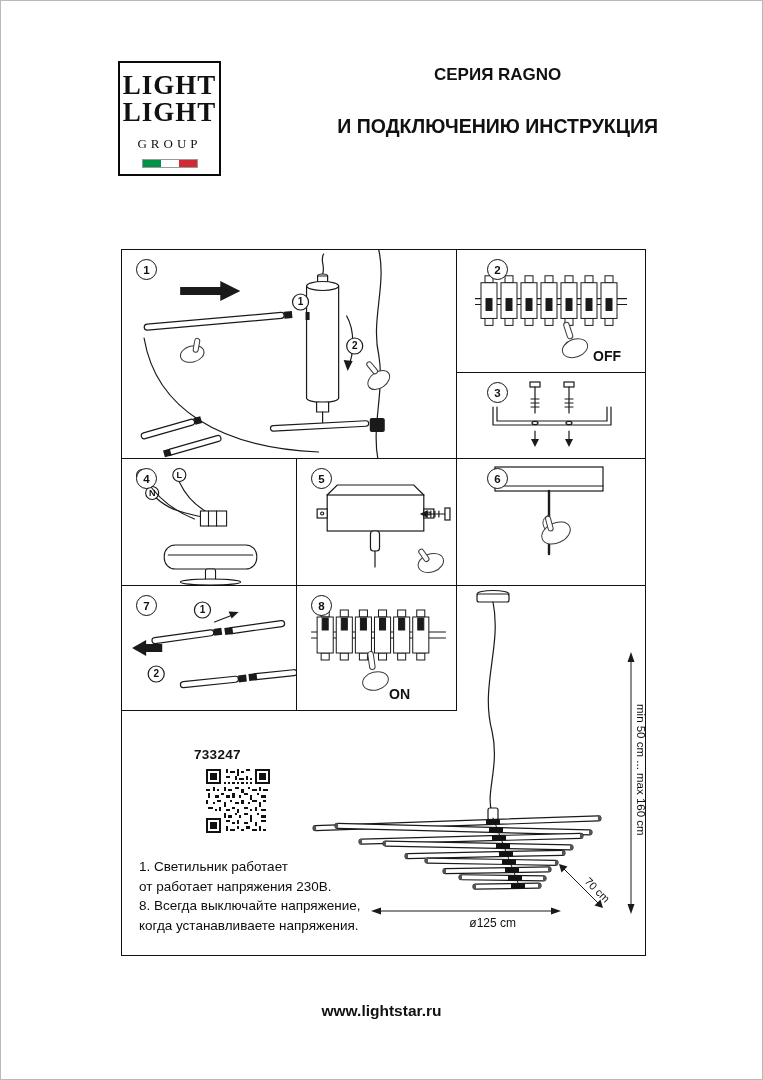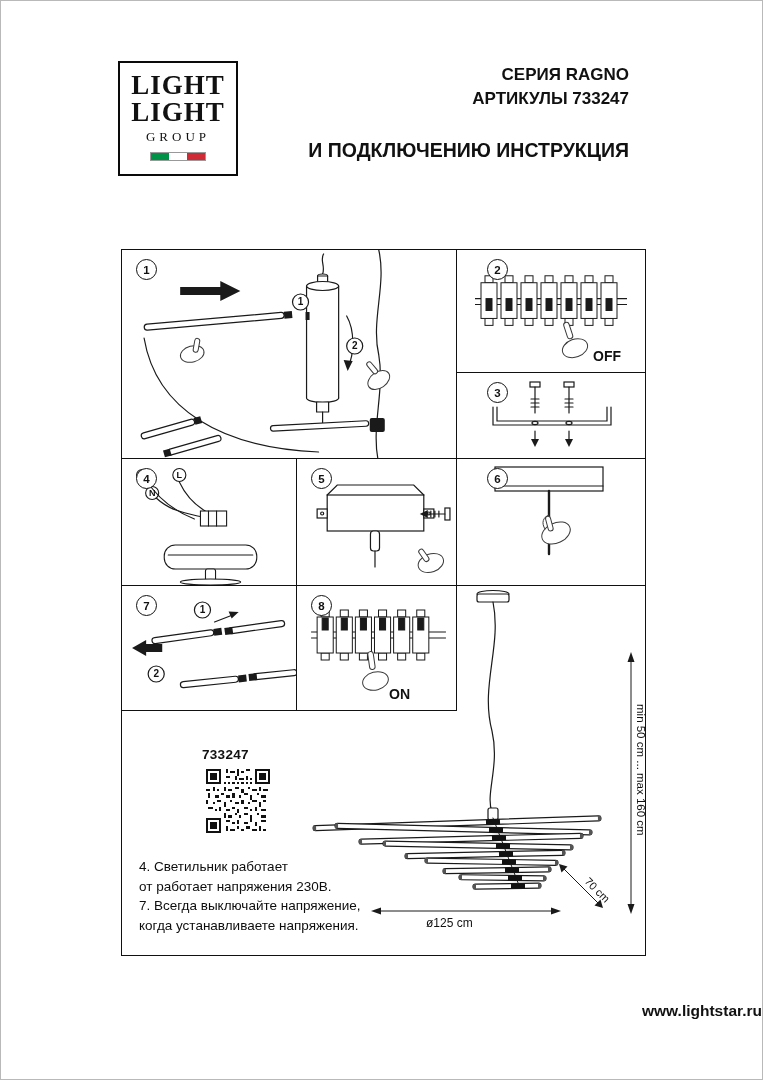--- a/index.html
+++ b/index.html
@@ -1,28 +1,28 @@
 <!DOCTYPE html>
 <html><head>
 <meta charset="utf-8">
 <style>
   *{box-sizing:border-box;margin:0;padding:0}
   html,body{background:#fff}
   .page{position:relative;width:763px;height:1080px;background:#fff;border:1px solid #b9b9b9;
         font-family:"Liberation Sans",sans-serif;color:#111;overflow:hidden}
 
   
-  .logo-box{position:absolute;left:117px;top:60px;width:120px;height:115px;border:2px solid #0a0a0a;
+  .logo-box{position:absolute;left:117px;top:60px;width:103px;height:115px;border:2px solid #0a0a0a;
             text-align:center;padding-top:9px}
   .logo-word{font-family:"Liberation Serif",serif;font-weight:700;font-size:27px;line-height:27px;letter-spacing:1px}
-  .logo-group{font-family:"Liberation Serif",serif;font-size:13px;letter-spacing:4px;margin-top:3px}
+  .logo-group{font-family:"Liberation Serif",serif;font-size:13px;letter-spacing:4px;margin-top:10px}
   .logo-flag{width:56px;height:9px;margin:7px auto 0;display:flex;border:1px solid #999}
   .f-green{flex:1;background:#009246}.f-white{flex:1;background:#fff}.f-red{flex:1;background:#ce2b37}
 
-  .header-right{position:absolute;top:62px;right:133px;text-align:right}
+  .header-right{position:absolute;top:62px;right:104px;text-align:center}
   .hr-series,.hr-articles{font-size:17px;font-weight:700;line-height:24px}
   .hr-title{margin-top:26px;font-size:19.5px;font-weight:700;line-height:26px}
 
   
   .grid{position:absolute;left:120px;top:248px;width:525px;height:707px;border:1px solid #111;
         display:grid;grid-template-columns:175px 160px 1fr;grid-template-rows:123px 86px 127px 125px 1fr}
   .cell{position:relative}
   .br{border-right:1px solid #111}.bb{border-bottom:1px solid #111}
   .c1{grid-column:1/3;grid-row:1/3}.c2{grid-column:3;grid-row:1}.c3{grid-column:3;grid-row:2}
   .c4{grid-column:1;grid-row:3}.c5{grid-column:2;grid-row:3}.c6{grid-column:3;grid-row:3}
@@ -30,50 +30,49 @@
   .c9{grid-column:3;grid-row:4/6}.c10{grid-column:1/3;grid-row:5}
 
   .badge{position:absolute;left:14px;top:9px;width:21px;height:21px;border:1.4px solid #111;border-radius:50%;
          display:flex;align-items:center;justify-content:center;font-size:11.5px;font-weight:700;background:#fff;z-index:2}
   .c2 .badge,.c3 .badge,.c6 .badge{left:30px}
 
   svg.ill{position:absolute;inset:0;width:100%;height:100%;display:block}
   svg text{font-family:"Liberation Sans",sans-serif}
 
   
-  .article-no{position:absolute;left:80px;top:36px;font-size:13.5px;font-weight:700;letter-spacing:.3px}
+  .article-no{position:absolute;left:72px;top:36px;font-size:13.5px;font-weight:700;letter-spacing:.3px}
   .qr{position:absolute;left:84px;top:58px;width:64px;height:64px}
   .notes{position:absolute;left:17px;top:146px;font-size:13.5px;line-height:19.5px;color:#0d0d0d}
 
   .chand{position:absolute;left:300px;top:585px;width:345px;height:370px;pointer-events:none}
   .dim-h{position:absolute;left:634px;top:703px;writing-mode:vertical-rl;font-size:11.5px;white-space:nowrap}
   .dim-70{position:absolute;left:590px;top:874px;font-size:11px;transform:rotate(45deg);transform-origin:left top;white-space:nowrap}
-  .dim-d{position:absolute;left:425px;top:915px;width:90px;text-align:left;font-size:12px}
-
-  .site{position:absolute;left:0;right:0;top:1001px;text-align:right;font-size:15.5px;font-weight:700}
+  .dim-d{position:absolute;left:425px;top:915px;width:90px;text-align:right;font-size:12px}
+
+  .site{position:absolute;left:0;right:0;top:1001px;text-align:center;font-size:15.5px;font-weight:700}
 </style>
 </head>
 <body>
 
 <div class="page">
 
   <div class="logo-box">
     <div class="logo-word">LIGHT</div>
     <div class="logo-word">LIGHT</div>
     <div class="logo-group">GROUP</div>
     <div class="logo-flag">
       <span class="f-green"></span>
         <span class="f-white"></span>
         <span class="f-red"></span>
     </div>
   </div>
 
   <div class="header-right">
     <div class="hr-series">СЕРИЯ RAGNO</div>
-    <div class="hr-articles">АРТИКУЛЫ 733247</div>
     <div class="hr-title">
       <div>И ПОДКЛЮЧЕНИЮ ИНСТРУКЦИЯ</div>
     </div>
   </div>
 
   <div class="grid">
 
     <div class="cell c1 br bb">
       <div class="badge">1</div>
       <svg class="ill" viewBox="0 0 333 208" preserveAspectRatio="none">
@@ -314,23 +313,23 @@
                    M0 9h2v1H0z M3 8h1v2H3z M5 9h1v1H5z M8 8h1v2H8z M10 9h2v1h-2z M13 8h2v1h-2z M16 9h1v2h-1z M19 8h1v1h-1z M21 9h2v1h-2z M24 8h1v2h-1z M26 9h2v1h-2z
                    M1 11h1v2H1z M4 12h2v1H4z M7 11h1v1H7z M9 12h2v1H9z M12 11h1v2h-1z M15 12h1v1h-1z M17 11h2v1h-2z M20 12h1v2h-1z M23 11h1v1h-1z M25 12h2v1h-2z
                    M0 14h1v2H0z M3 15h1v1H3z M5 14h2v1H5z M8 15h1v2H8z M11 14h1v1h-1z M13 15h2v1h-2z M16 14h1v2h-1z M19 15h1v1h-1z M21 14h2v1h-2z M24 15h1v2h-1z M26 14h1v1h-1z
                    M1 17h2v1H1z M4 18h1v1H4z M6 17h1v2H6z M9 18h2v1H9z M12 17h1v1h-1z M14 18h1v2h-1z M17 17h2v1h-2z M20 18h1v1h-1z M22 17h1v2h-1z M25 18h2v1h-2z
                    M8 20h1v2H8z M10 21h2v1h-2z M13 20h1v1h-1z M15 21h1v1h-1z M17 20h2v1h-2z M20 21h1v2h-1z M23 20h1v1h-1z M25 21h2v1h-2z
                    M9 23h2v1H9z M12 24h1v1h-1z M14 23h1v2h-1z M17 24h2v1h-2z M20 23h1v1h-1z M22 24h1v2h-1z M25 23h2v1h-2z
                    M9 26h1v2H9z M11 27h2v1h-2z M14 26h1v1h-1z M16 27h1v1h-1z M18 26h2v1h-2z M21 27h2v1h-2z M24 26h1v2h-1z M26 27h1v1h-1z"></path>
         </g>
       </svg>
       <div class="notes">
-        <div>4. Светильник работает</div>
+        <div>1. Светильник работает</div>
         <div>от работает напряжения 230В.</div>
-        <div>7. Всегда выключайте напряжение,</div>
+        <div>8. Всегда выключайте напряжение,</div>
         <div>когда устанавливаете напряжения.</div>
       </div>
     </div>
   </div>
 
   <svg class="chand" viewBox="0 0 345 370">
     <g fill="none" stroke="#1a1a1a" stroke-width="1.2" stroke-linecap="round">
       <ellipse cx="192" cy="8" rx="16" ry="3.5" fill="#fff"></ellipse>
       <rect x="176" y="8" width="32" height="8" rx="2" fill="#fff"></rect>
       <path d="M192 16 C 201 60 179 100 191 145 C 199 180 184 208 191 226"></path>

